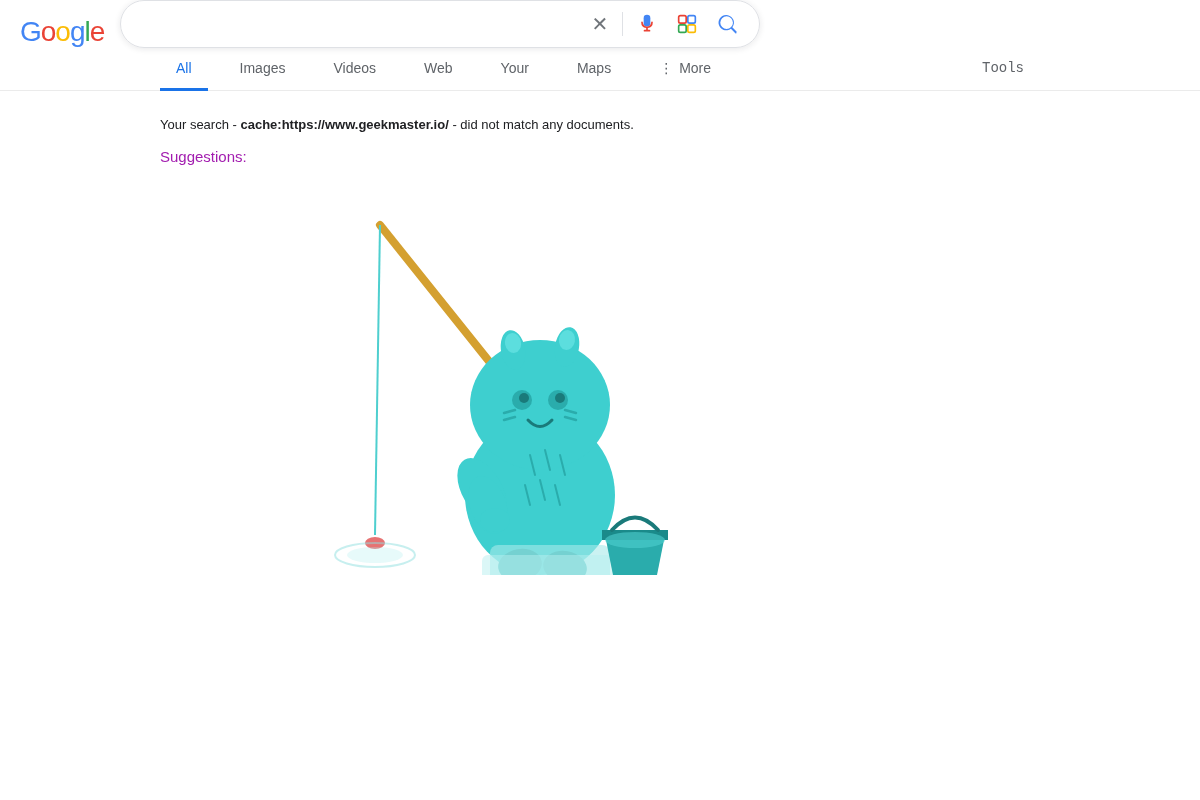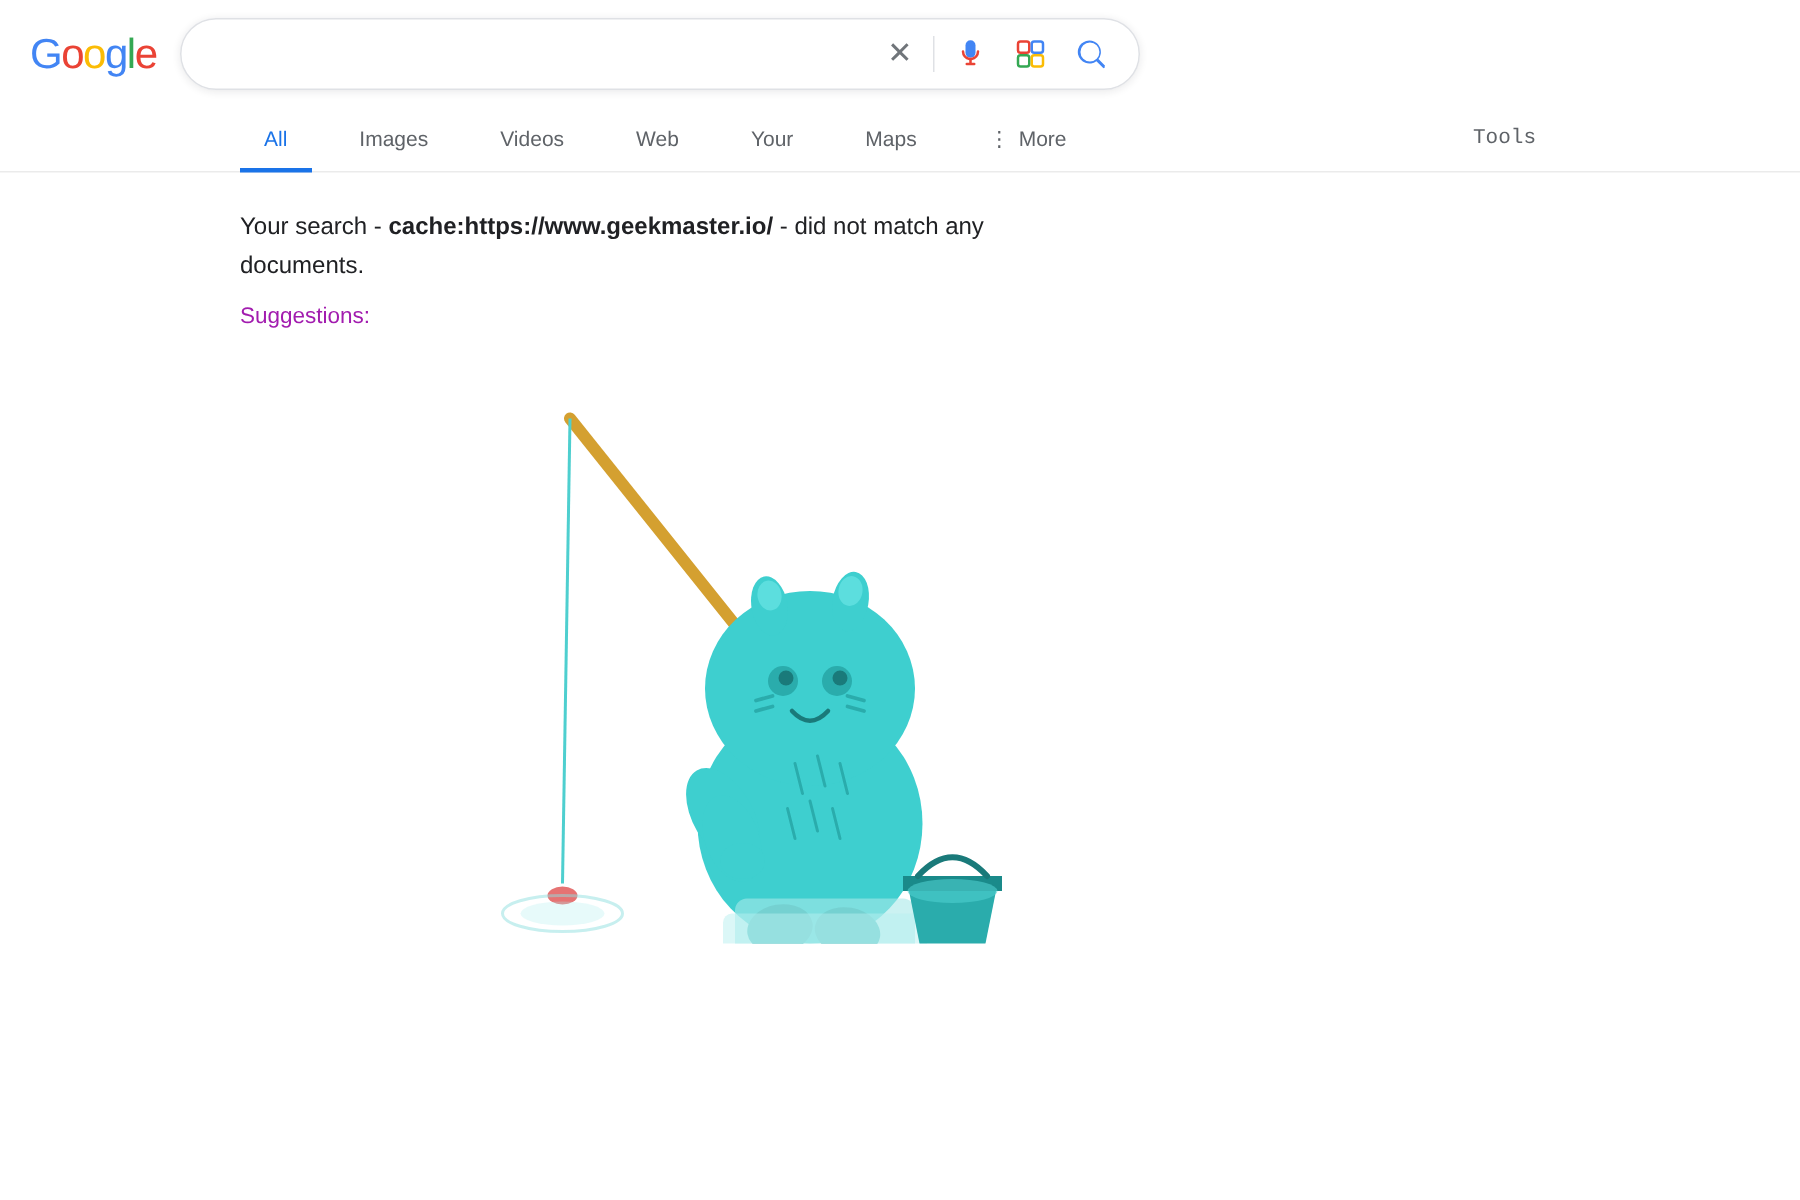--- a/index.html
+++ b/index.html
@@ -1,22 +1,22 @@
 <!DOCTYPE html>
 <html><head>
   <meta charset="utf-8">
   <style>
     * { margin: 0; padding: 0; box-sizing: border-box; }
     body { font-family: Arial, sans-serif; background: #fff; color: #202124; }
 
     
     .header {
       display: flex;
-      align-items: center;
-      padding: 12px 20px;
+      align-items: flex-end;
+      padding: 0 20px;
       gap: 16px;
     }
     .google-logo {
       font-size: 28px;
       font-weight: 500;
       letter-spacing: -1px;
       white-space: nowrap;
       flex-shrink: 0;
     }
     .logo-b { color: #4285F4; }
@@ -97,21 +97,21 @@
       margin-left: auto;
       font-family: Liberation Mono, monospace;
     }
 
     
     .main-content {
       padding: 24px 160px;
       max-width: 900px;
     }
     .no-results-text {
-      font-size: 16px;
+      font-size: 13px;
       color: #202124;
       line-height: 1.6;
       margin-bottom: 12px;
     }
     .no-results-text .query-bold {
       font-weight: 700;
     }
     .suggestions-title {
       font-size: 15px;
       color: #a21caf;

